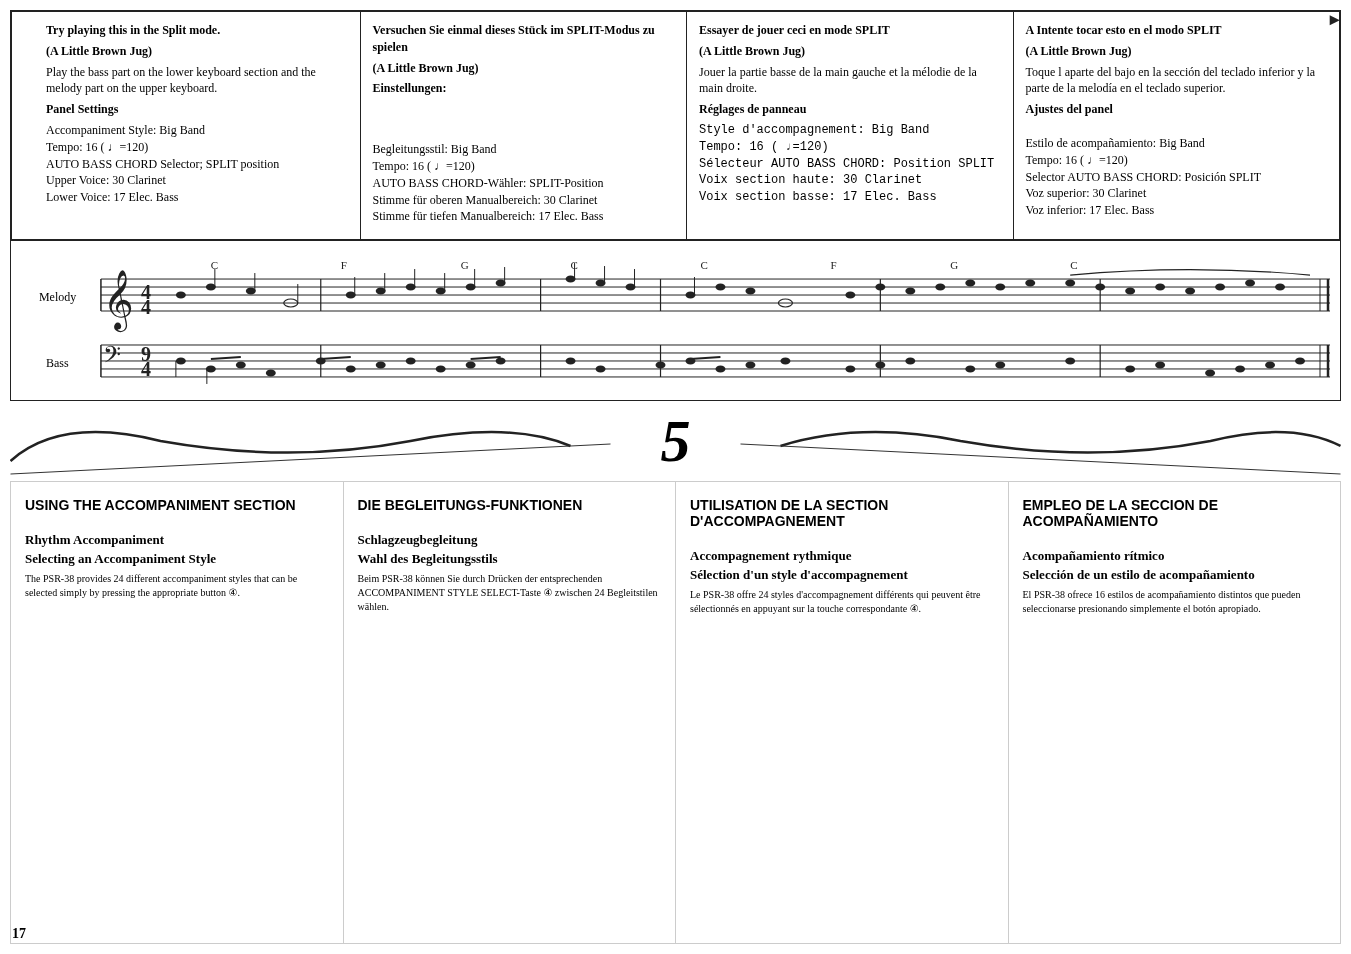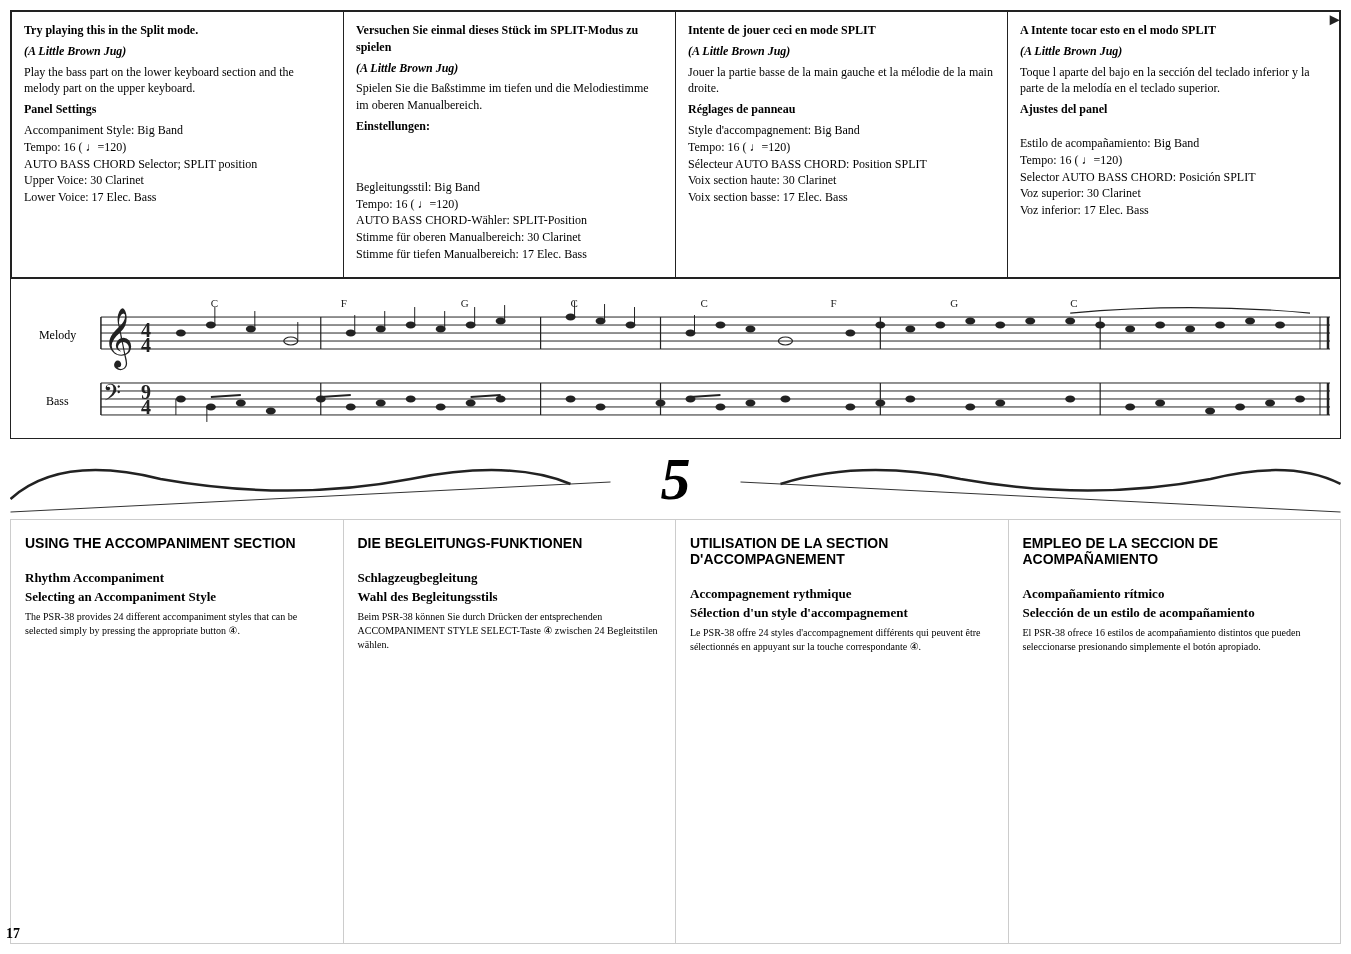--- a/index.html
+++ b/index.html
@@ -16,31 +16,32 @@
       background: white;
       display: flex;
       flex-direction: column;
     }
     
     .top-section {
       display: flex;
       border: 2px solid #222;
       margin: 10px 10px 0 10px;
       flex: 0 0 auto;
+      padding-left: 22px;
     }
     .top-col {
       flex: 1;
       padding: 10px 12px;
       border-right: 1px solid #222;
       font-size: 12px;
       line-height: 1.4;
     }
     .top-col:last-child { border-right: none; }
     .top-col .title-bold { font-weight: bold; }
-    .top-col .title-italic { font-style: italic; font-weight: bold; }
+    .top-col .title-italic { font-weight: bold; }
     .top-col .section-head { font-weight: bold; }
     .top-col p { margin-bottom: 4px; }
 
     
     .staff-section {
       margin: 0 10px;
       border: 1px solid #222;
       border-top: none;
       padding: 8px 0;
       background: white;
@@ -102,21 +103,21 @@
     }
     .bottom-col .body-text {
       font-size: 10px;
       line-height: 1.4;
     }
 
     
     .page-number {
       position: absolute;
       bottom: 12px;
-      left: 6px;
+      left: 12px;
       font-size: 14px;
       font-weight: bold;
     }
 
     .page-wrapper {
       position: relative;
     }
 
     
     .arrow-top-right {
@@ -146,35 +147,34 @@
         <p style="white-space:pre-line;">Accompaniment Style: Big Band
 Tempo: 16 ( ♩=120)
 AUTO BASS CHORD Selector; SPLIT position
 Upper Voice: 30 Clarinet
 Lower Voice: 17 Elec. Bass</p>
       </div>
 
       <div class="top-col">
         <p class="title-bold">Versuchen Sie einmal dieses Stück im SPLIT-Modus zu spielen</p>
         <p class="title-italic">(A Little Brown Jug)</p>
-        <p>Spielen Sie die Baßstimme im tiefen und die Melodiestimme im oberen Manualbereich.</p>
         <p class="section-head">Einstellungen:</p>
         <p style="white-space:pre-line;margin-top:44px;">Begleitungsstil: Big Band
 Tempo: 16 ( ♩=120)
 AUTO BASS CHORD-Wähler: SPLIT-Position
 Stimme für oberen Manualbereich: 30 Clarinet
 Stimme für tiefen Manualbereich: 17 Elec. Bass</p>
       </div>
 
       <div class="top-col">
-        <p class="title-bold">Intente de jouer ceci en mode SPLIT</p>
+        <p class="title-bold">Essayer de jouer ceci en mode SPLIT</p>
         <p class="title-italic">(A Little Brown Jug)</p>
         <p>Jouer la partie basse de la main gauche et la mélodie de la main droite.</p>
         <p class="section-head">Réglages de panneau</p>
-        <p style="white-space:pre-line;">Style d'accompagnement: Big Band
+        <p style="white-space:pre-line;font-family:Liberation Mono, monospace;">Style d'accompagnement: Big Band
 Tempo: 16 ( ♩=120)
 Sélecteur AUTO BASS CHORD: Position SPLIT
 Voix section haute: 30 Clarinet
 Voix section basse: 17 Elec. Bass</p>
       </div>
 
       <div class="top-col">
         <p class="title-bold">A Intente tocar esto en el modo SPLIT</p>
         <p class="title-italic">(A Little Brown Jug)</p>
         <p>Toque l aparte del bajo en la sección del teclado inferior y la parte de la melodía en el teclado superior.</p>

